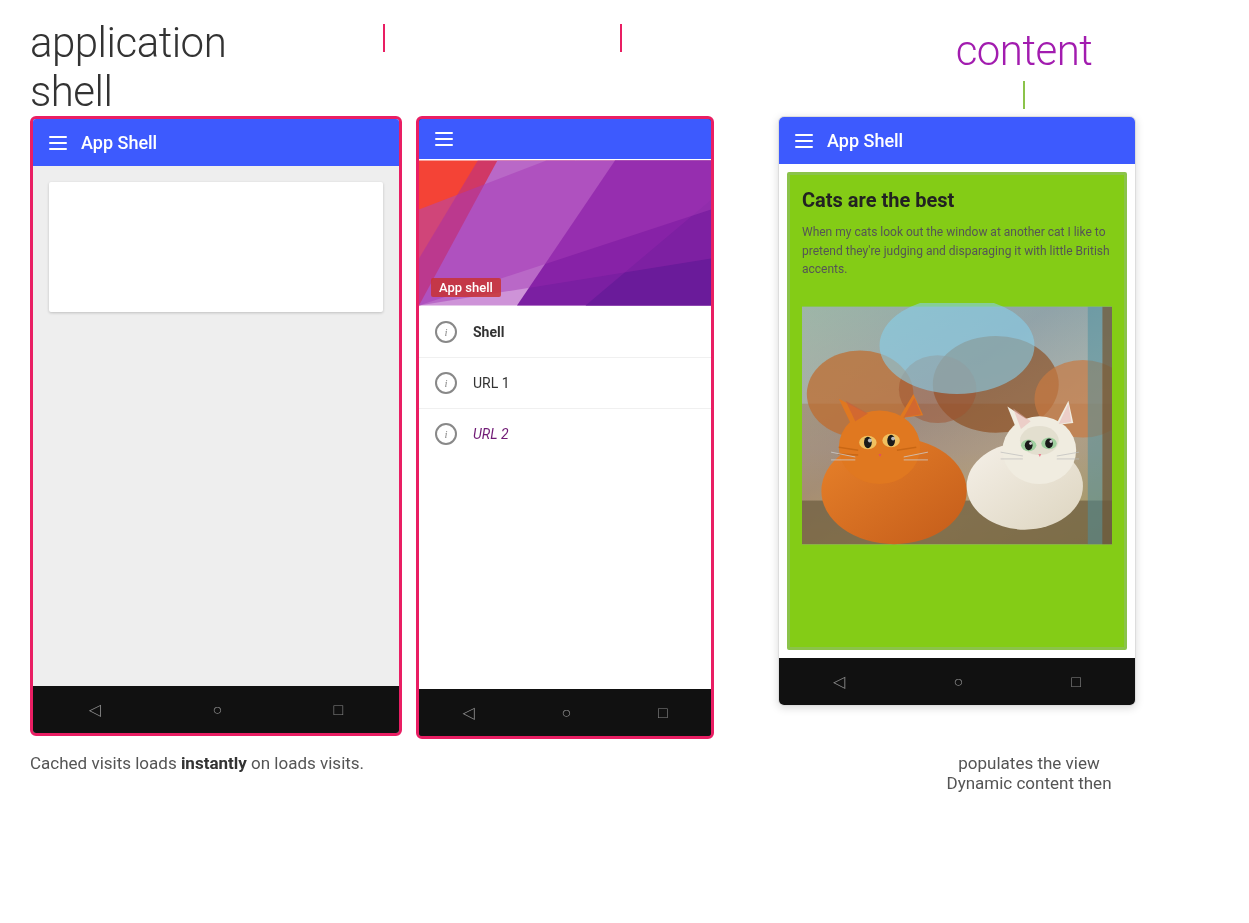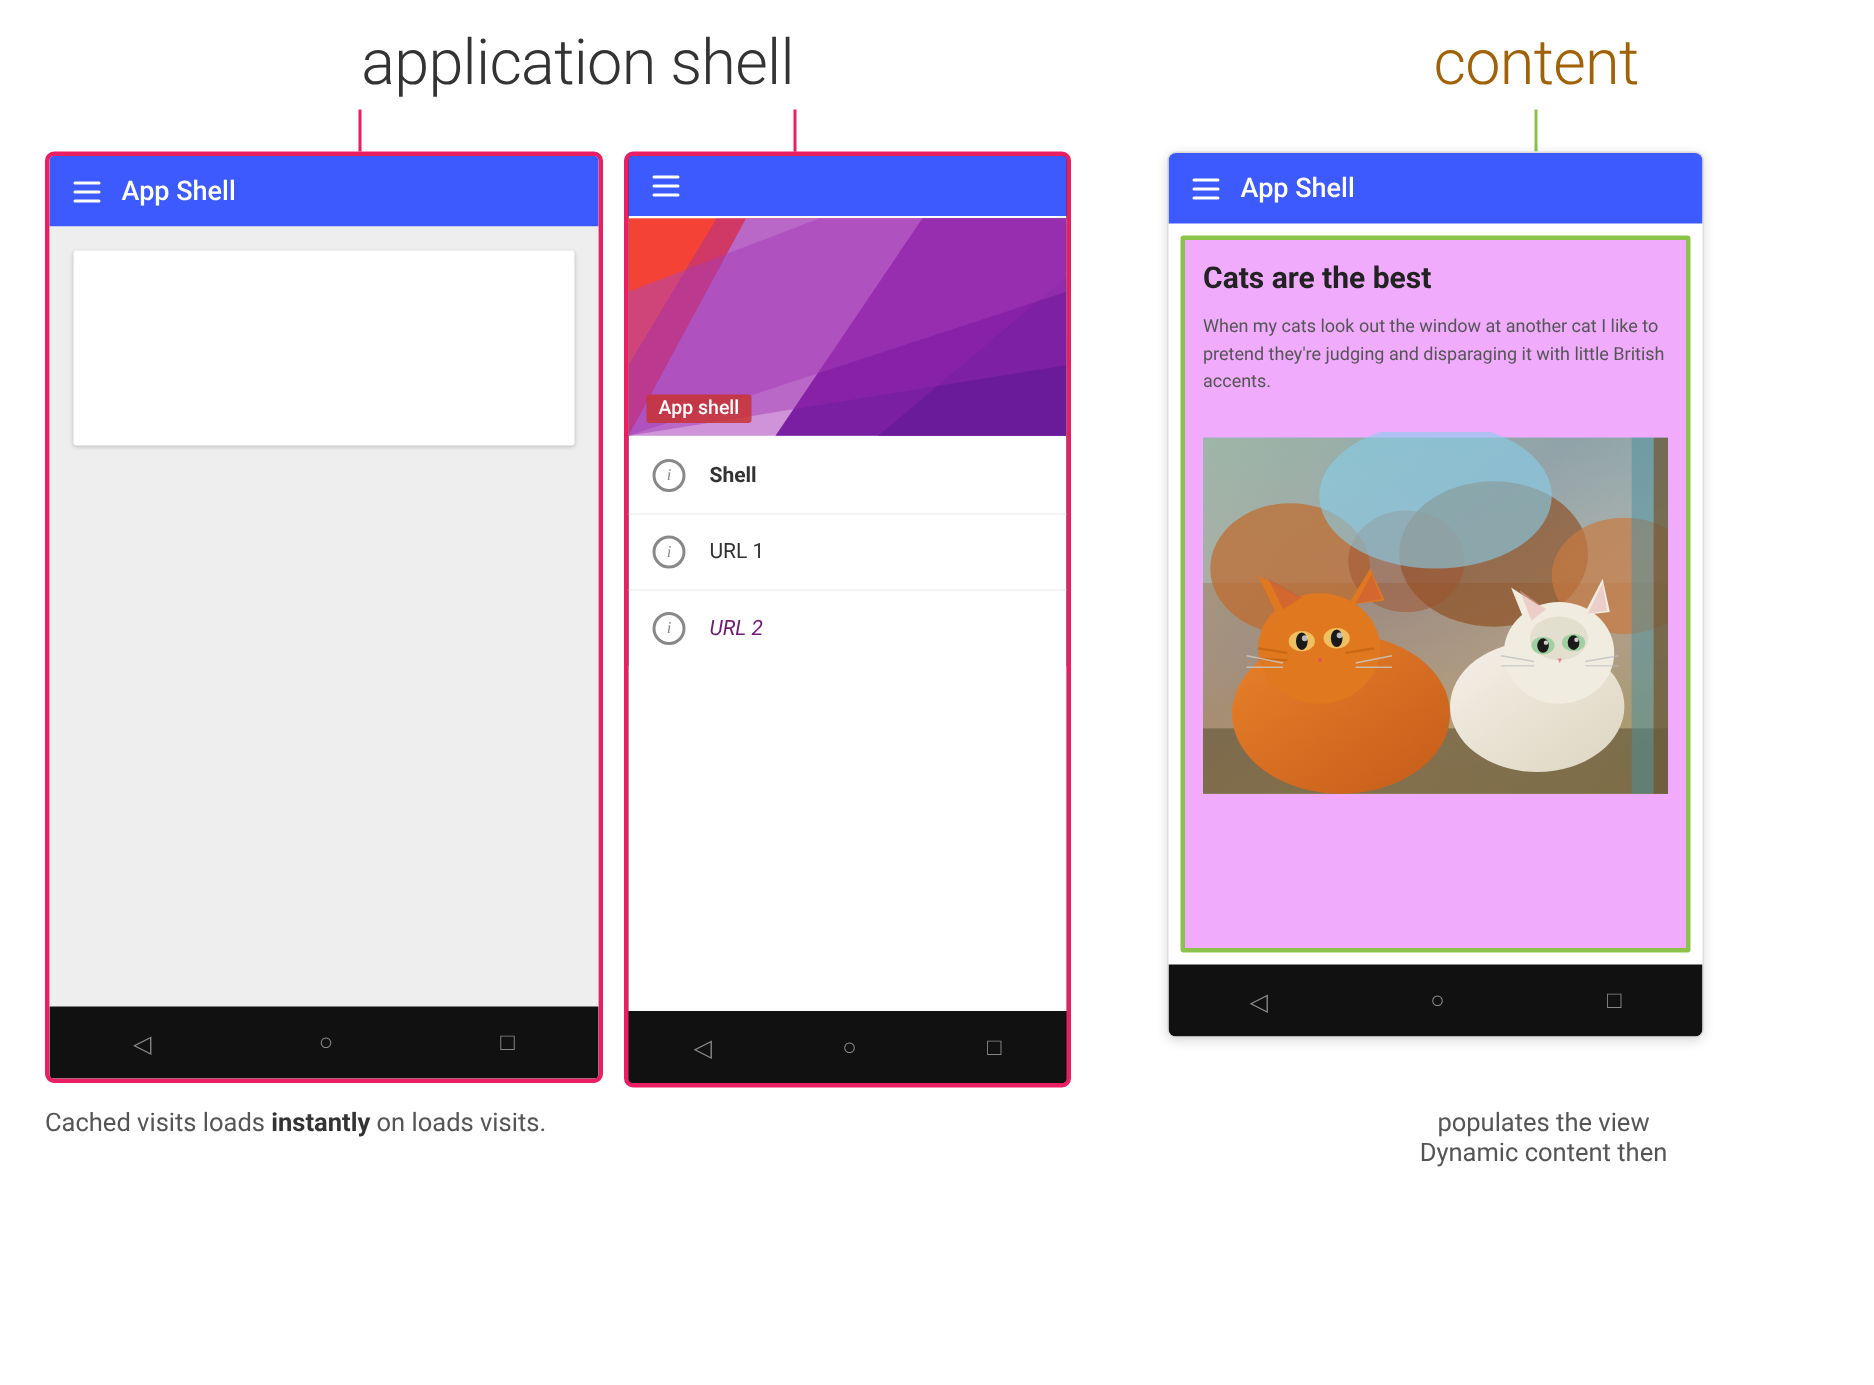--- a/index.html
+++ b/index.html
@@ -20,30 +20,30 @@
       overflow: hidden;
     }
   </style>
 </head>
 <body>
 
 <div class="page-layout">
 
   <div style="display:flex; flex-direction:row; padding: 18px 30px 0 30px; justify-content:space-between; align-items:center;">
 
-    <div style="display:flex; flex-direction:column; align-items:center; width:710px;">
+    <div style="display:flex; flex-direction:row; align-items:flex-start; width:710px;">
       <span style="font-size:42px; font-weight:300; color:#333; letter-spacing:-0.5px; font-family:'Roboto',Arial,sans-serif;">application shell</span>
       <div style="display:flex; flex-direction:row; justify-content:space-around; width:580px; margin-top:6px;">
         <div style="width:2px; height:28px; background:#e91e63;"></div>
         <div style="width:2px; height:28px; background:#e91e63;"></div>
       </div>
     </div>
 
     <div style="display:flex; flex-direction:column; align-items:center; width:390px;">
-      <span style="font-size:42px; font-weight:300; color:#a16207; letter-spacing:-0.5px; font-family:'Roboto',Arial,sans-serif;">content</span>
+      <span style="font-size:42px; font-weight:300; color:#a21caf; letter-spacing:-0.5px; font-family:'Roboto',Arial,sans-serif;">content</span>
       <div style="width:2px; height:28px; background:#8bc34a; margin-top:6px;"></div>
     </div>
 
   </div>
 
   <div style="display:flex; flex-direction:row; align-items:flex-start; padding: 0 30px; gap:14px; margin-top:0;">
 
     <div style="width:372px; border-radius:6px; overflow:hidden; border:3px solid #e91e63; background:#eeeeee; flex-shrink:0;">
 
       <div style="background:#3d5afe; color:white; display:flex; align-items:center; padding:13px 16px; gap:14px;">
@@ -127,21 +127,21 @@
 
       <div style="background:#3d5afe; color:white; display:flex; align-items:center; padding:13px 16px; gap:14px;">
         <div style="display:flex; flex-direction:column; gap:4px;">
           <span style="display:block; width:18px; height:2px; background:white; border-radius:1px;"></span>
           <span style="display:block; width:18px; height:2px; background:white; border-radius:1px;"></span>
           <span style="display:block; width:18px; height:2px; background:white; border-radius:1px;"></span>
         </div>
         <span style="font-size:18px; font-weight:500; color:white; font-family:'Roboto',Arial,sans-serif;">App Shell</span>
       </div>
 
-      <div style="border:3px solid #8bc34a; margin:8px; padding:12px; border-radius:2px; min-height:478px; background:#f0abfc;">
+      <div style="border:3px solid #8bc34a; margin:8px; padding:12px; border-radius:2px; min-height:478px; background:#84cc16;">
         <div style="font-size:20px; font-weight:bold; color:#222; margin-bottom:10px; font-family:'Roboto',Arial,sans-serif; line-height:1.3;">Cats are the best</div>
         <div style="font-size:12px; color:#555; line-height:1.55; margin-bottom:24px; font-family:'Roboto',Arial,sans-serif;">When my cats look out the window at another cat I like to pretend they're judging and disparaging it with little British accents.</div>
 
         <div style="width:100%; height:245px; border-radius:2px; overflow:hidden;">
           <svg width="100%" height="245" viewBox="0 0 320 245" xmlns="http://www.w3.org/2000/svg">
 
             <rect width="320" height="245" fill="#7ab3c8"></rect>
 
             <defs>
               <linearGradient id="skyGrad" x1="0" y1="0" x2="0" y2="1">

